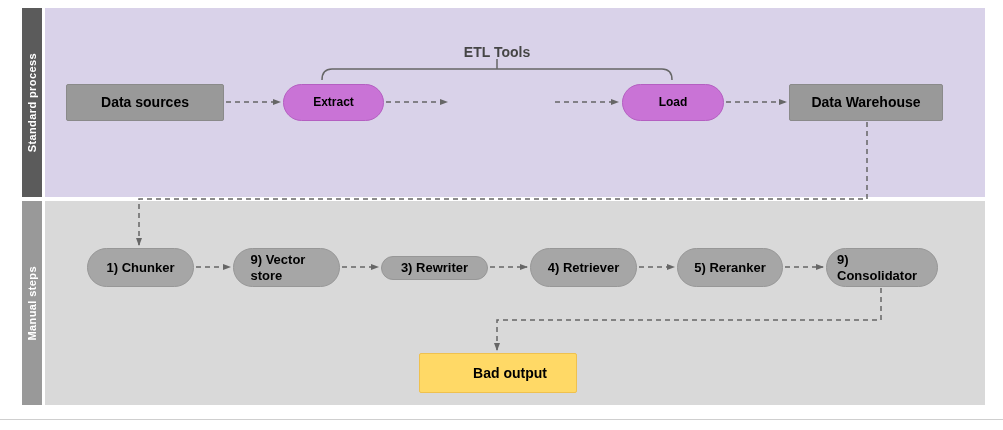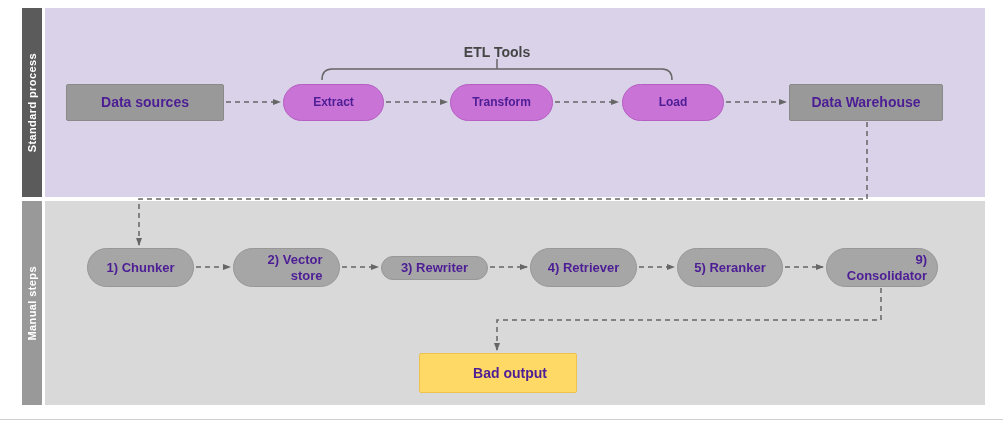--- a/index.html
+++ b/index.html
@@ -14,21 +14,21 @@
   }
   .lane-body{position:absolute;}
   .bar-standard{left:22px;top:8px;width:20px;height:189px;background:#5b5b5b;}
   .body-standard{left:45px;top:8px;width:940px;height:189px;background:#d9d2e9;}
   .bar-manual{left:22px;top:201px;width:20px;height:204px;background:#999999;}
   .body-manual{left:45px;top:201px;width:940px;height:204px;background:#d9d9d9;}
 
   
   .node{
     position:absolute;display:flex;align-items:center;justify-content:center;
-    text-align:right;color:#4c1d95;font-weight:bold;box-sizing:border-box;line-height:1.2;
+    text-align:left;color:#000000;font-weight:bold;box-sizing:border-box;line-height:1.2;
   }
   .box-gray{background:#999999;border:1px solid #8a8a8a;border-radius:2px;font-size:14px;}
   .pill-purple{background:#c973d6;border:1px solid #b45fc1;border-radius:19px;font-size:12px;}
   .pill-gray{background:#a6a6a6;border:1px solid #979797;border-radius:20px;font-size:13px;}
   .box-yellow{background:#ffd966;border:1px solid #efc14f;border-radius:2px;font-size:14px;}
 
   .n-data-sources{left:66px;top:84px;width:158px;height:37px;}
   .n-extract{left:283px;top:84px;width:101px;height:37px;}
   .n-transform{left:450px;top:84px;width:103px;height:37px;}
   .n-load{left:622px;top:84px;width:102px;height:37px;}
@@ -94,35 +94,32 @@
 
     <polyline points="881,288 881,320 497,320 497,350" fill="none" stroke="#666666" stroke-width="1.5" stroke-dasharray="5,4" marker-end="url(#arrow)"></polyline>
   </svg>
 
   <div class="node box-gray n-data-sources">
     <span class="lbl">Data sources</span>
   </div>
   <div class="node pill-purple n-extract">
     <span class="lbl">Extract</span>
   </div>
-  <div class="node pill-purple n-transform">
-    <span class="lbl">Transform</span>
-  </div>
   <div class="node pill-purple n-load">
     <span class="lbl">Load</span>
   </div>
   <div class="node box-gray n-warehouse">
     <span class="lbl">Data Warehouse</span>
   </div>
 
   <div class="node pill-gray n-chunker">
     <span class="lbl">1) Chunker</span>
   </div>
   <div class="node pill-gray n-vector">
-    <span class="lbl">2) Vector store</span>
+    <span class="lbl">9) Vector store</span>
   </div>
   <div class="node pill-gray n-rewriter">
     <span class="lbl">3) Rewriter</span>
   </div>
   <div class="node pill-gray n-retriever">
     <span class="lbl">4) Retriever</span>
   </div>
   <div class="node pill-gray n-reranker">
     <span class="lbl">5) Reranker</span>
   </div>

